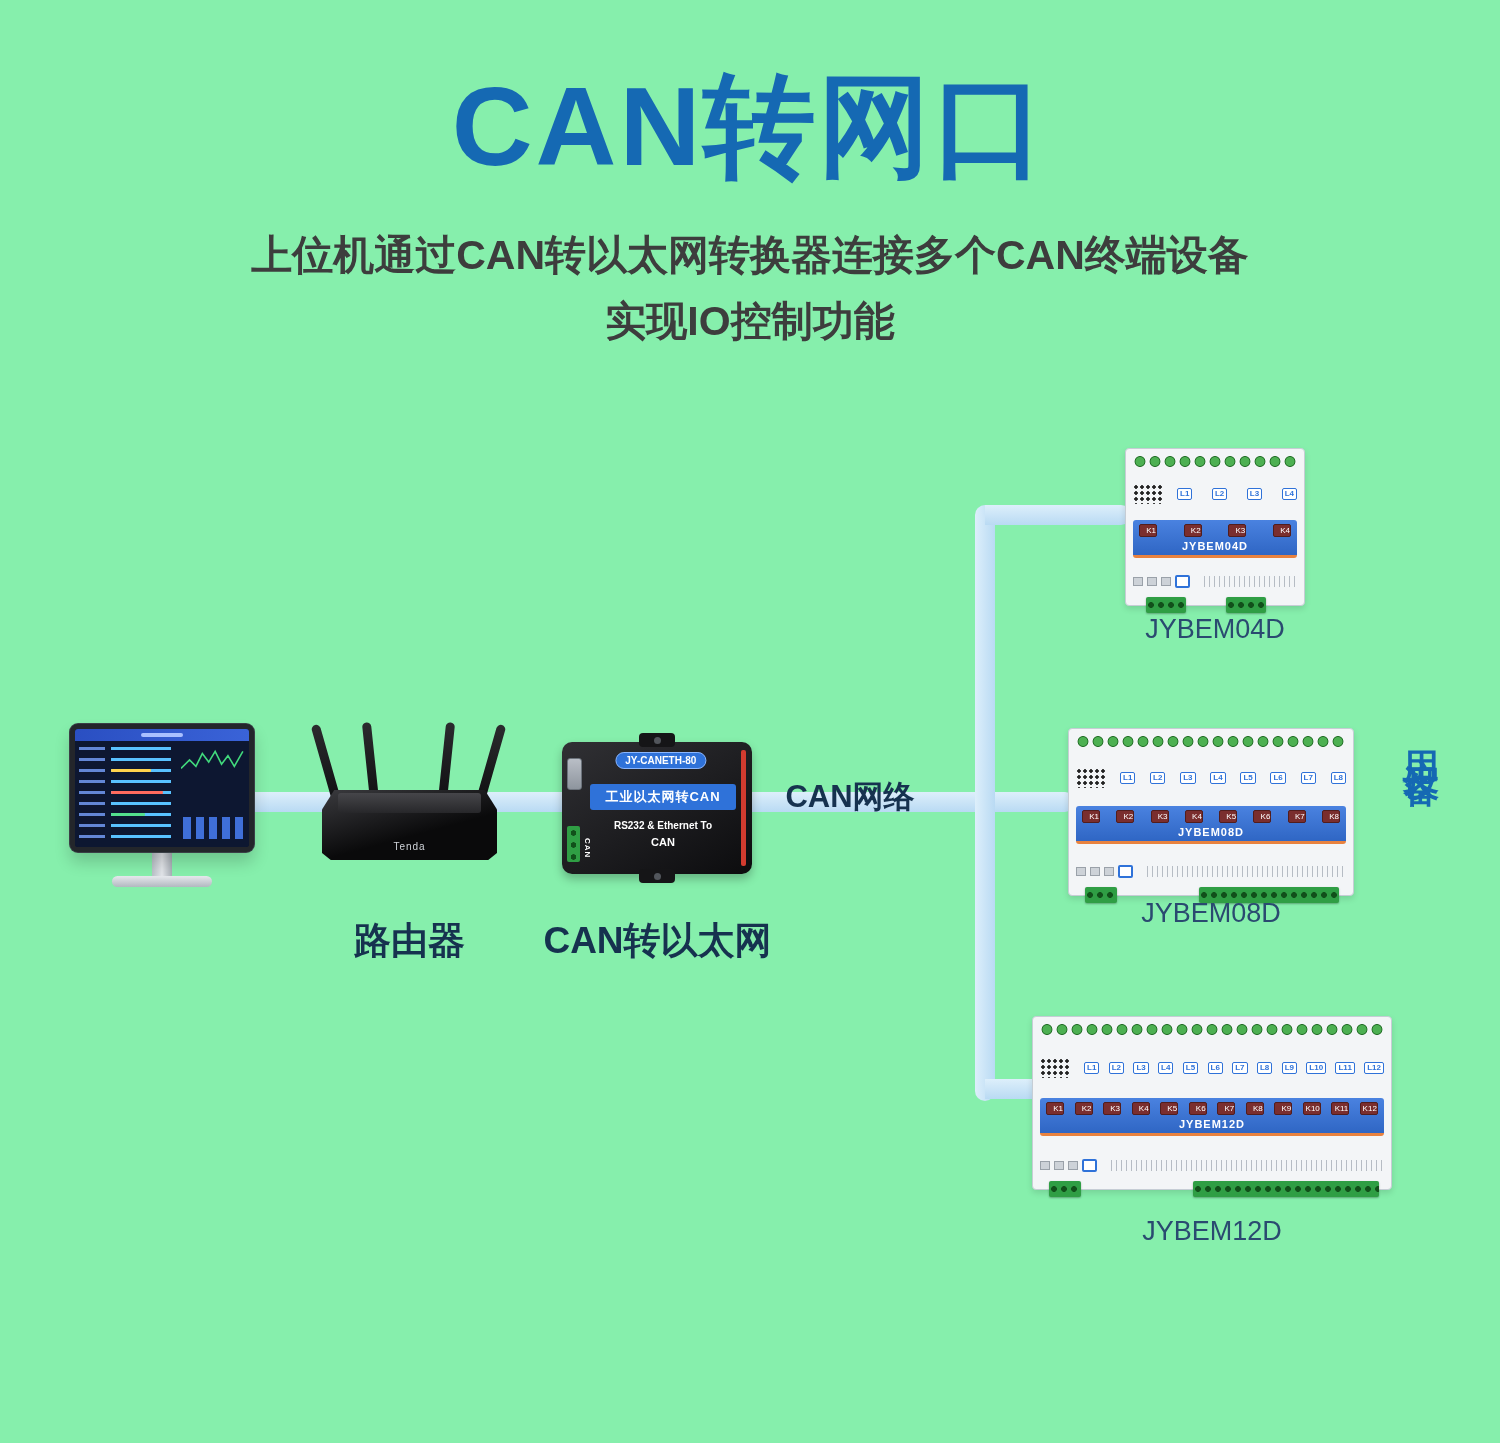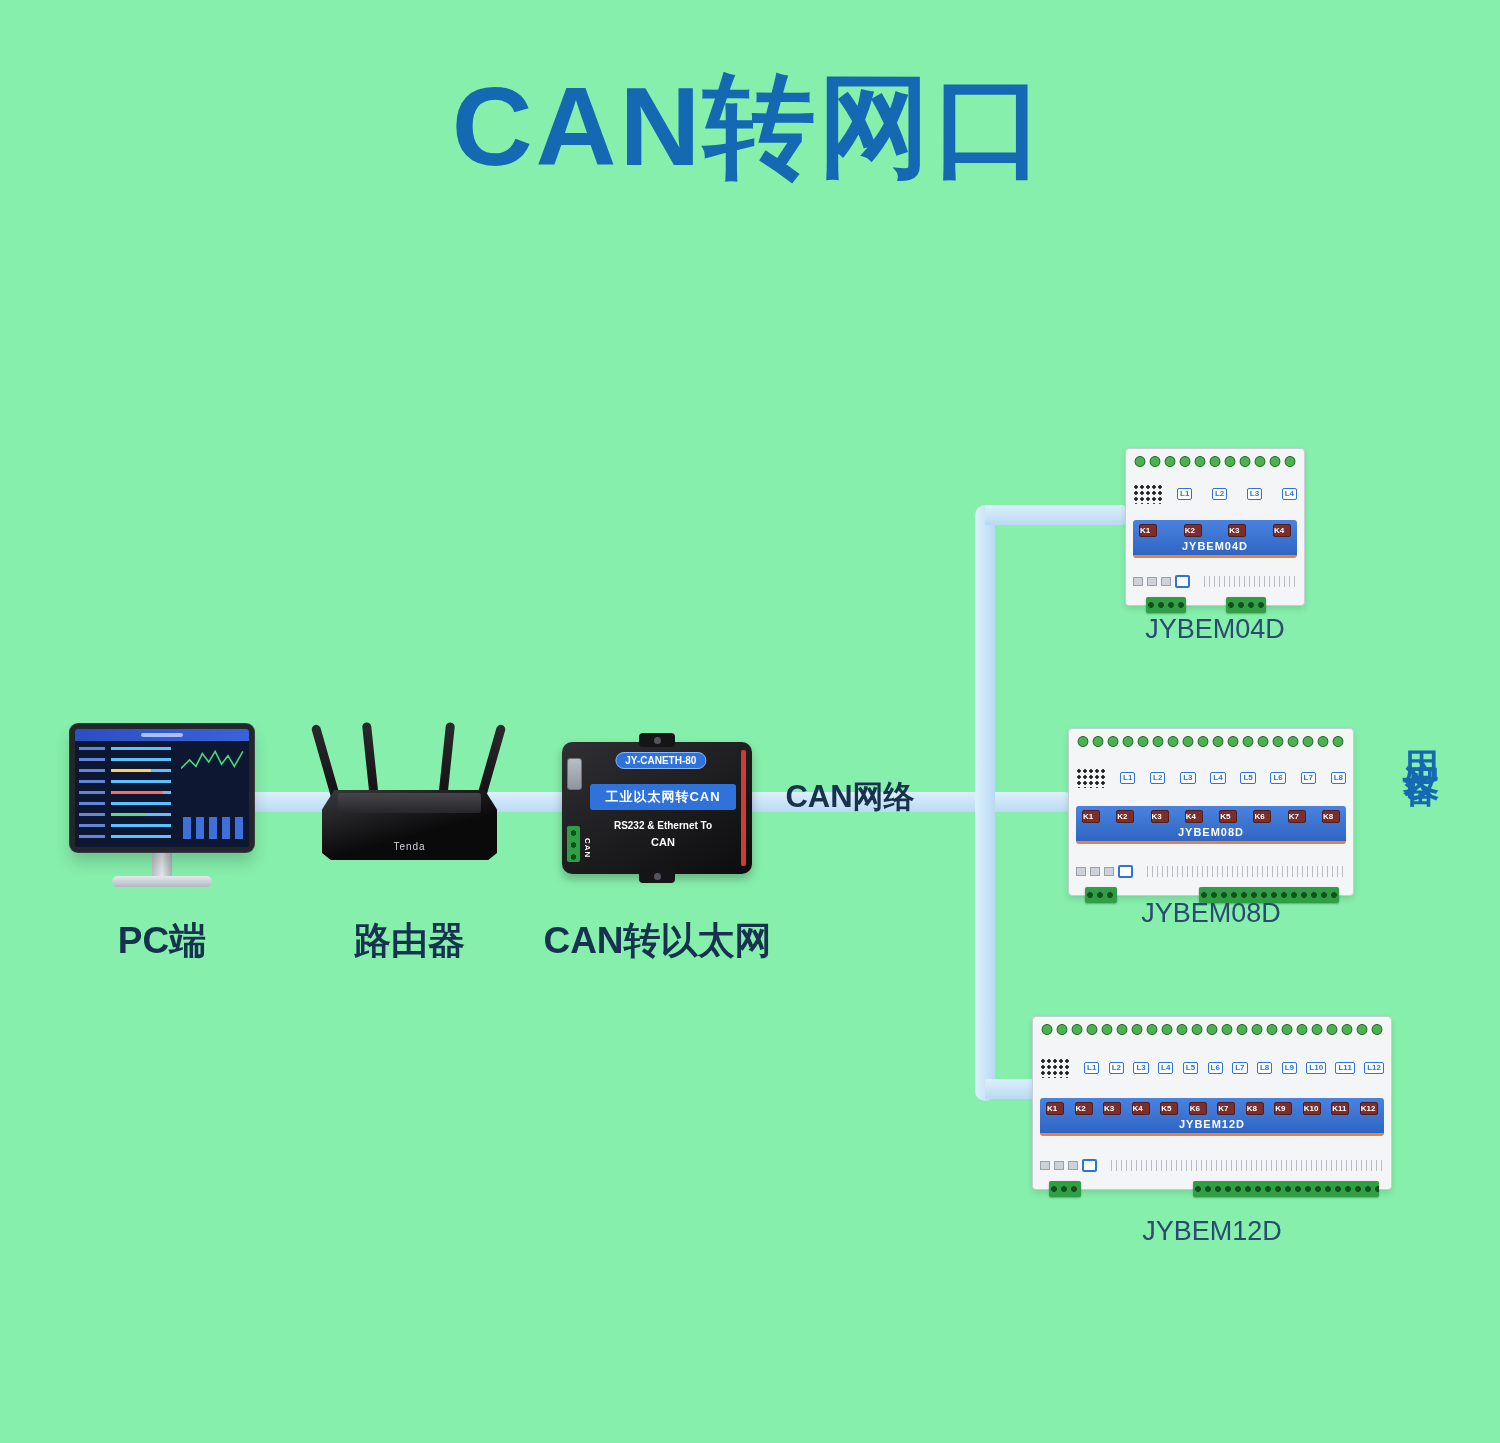--- a/index.html
+++ b/index.html
@@ -137,22 +137,22 @@
   .m-dots { flex: none; width: 30px; height: 20px;
     background-image: radial-gradient(circle at 3px 3px, #222 1.5px, transparent 2px);
     background-size: 6px 6px; }
   .l-row { flex: 1; display: flex; justify-content: space-between; gap: 2px; }
   .l-box { border: 1px solid var(--band-blue, #3b74d6); color: var(--band-blue, #3b74d6);
     background: #fff; font-size: 8px; line-height: 10px; padding: 0 2px; border-radius: 2px; font-weight: bold; }
   .m-band { background: linear-gradient(#4a82e0, #2f66c4); border-radius: 3px;
     padding: 4px 6px 3px; border-bottom: 3px solid var(--accent-orange, #e8823f); }
   .k-row { display: flex; justify-content: space-between; }
   .k-sq { flex: none; width: 18px; height: 13px; background: var(--relay-maroon, #7a2e2e);
-    border: 1px solid #511d1d; color: #fff; font-size: 8px; line-height: 12px; text-align: left;
-    border-radius: 2px; font-weight: bold; }
+    border: 1px solid #511d1d; color: #fff; font-size: 8px; line-height: 12px; text-align: right;
+    border-radius: 2px; font-weight: normal; }
   .m-name { color: #fff; font-weight: bold; font-size: 11px; text-align: center;
     letter-spacing: 1px; margin-top: 3px; }
   .m-lower { display: flex; align-items: center; gap: 4px; height: 22px; }
   .c-sq { width: 10px; height: 9px; background: #cdd2d8; border: 1px solid #9aa1a9; }
   .rj45 { width: 15px; height: 13px; background: #fff; border: 2px solid var(--band-blue, #3b74d6); border-radius: 2px; }
   .ticks { flex: 1; height: 11px; margin-left: 10px;
     background: repeating-linear-gradient(90deg, #b6bcc4 0 1px, transparent 1px 5px); }
   .bt { position: absolute; bottom: -8px; height: 16px; background: var(--terminal-green, #2f9e44);
     border-radius: 2px; box-shadow: 0 1px 2px rgba(0,0,0,.3);
     background-image: radial-gradient(circle at 5px 8px, #11501a 2.6px, transparent 3.2px);
@@ -169,20 +169,24 @@
   .cap-04 { left: 1125px; top: 614px; width: 180px; }
   .cap-08 { left: 1068px; top: 898px; width: 286px; }
   .cap-12 { left: 1032px; top: 1216px; width: 360px; }
 </style>
 </head>
 <body>
 
 <div class="page">
 
   <h1 class="title">CAN转网口</h1>
+  <div class="subtitle">
+    <div>上位机通过CAN转以太网转换器连接多个CAN终端设备</div>
+    <div>实现IO控制功能</div>
+  </div>
 
   <div class="line line-main"></div>
   <div class="line line-vert"></div>
   <div class="line line-stub-top"></div>
   <div class="line line-stub-bottom"></div>
 
   <div class="can-net-label">CAN网络</div>
 
   <div class="monitor">
     <div class="screen">
@@ -195,21 +199,20 @@
         <div class="acc acc3"></div>
         <svg class="spark" viewBox="0 0 60 30">
           <polyline points="0,22 8,14 14,20 20,8 26,16 32,6 38,18 44,10 50,20 58,6" fill="none" stroke="#41d97c" stroke-width="1.5"></polyline>
         </svg>
         <div class="bars"></div>
       </div>
     </div>
     <div class="neck"></div>
     <div class="base"></div>
   </div>
-  <div class="dev-label lbl-pc">PC端</div>
 
   <div class="router">
     <div class="ant a1"></div>
     <div class="ant a2"></div>
     <div class="ant a3"></div>
     <div class="ant a4"></div>
     <div class="router-body">
       <div class="router-top"></div>
       <div class="router-brand">Tenda</div>
     </div>

